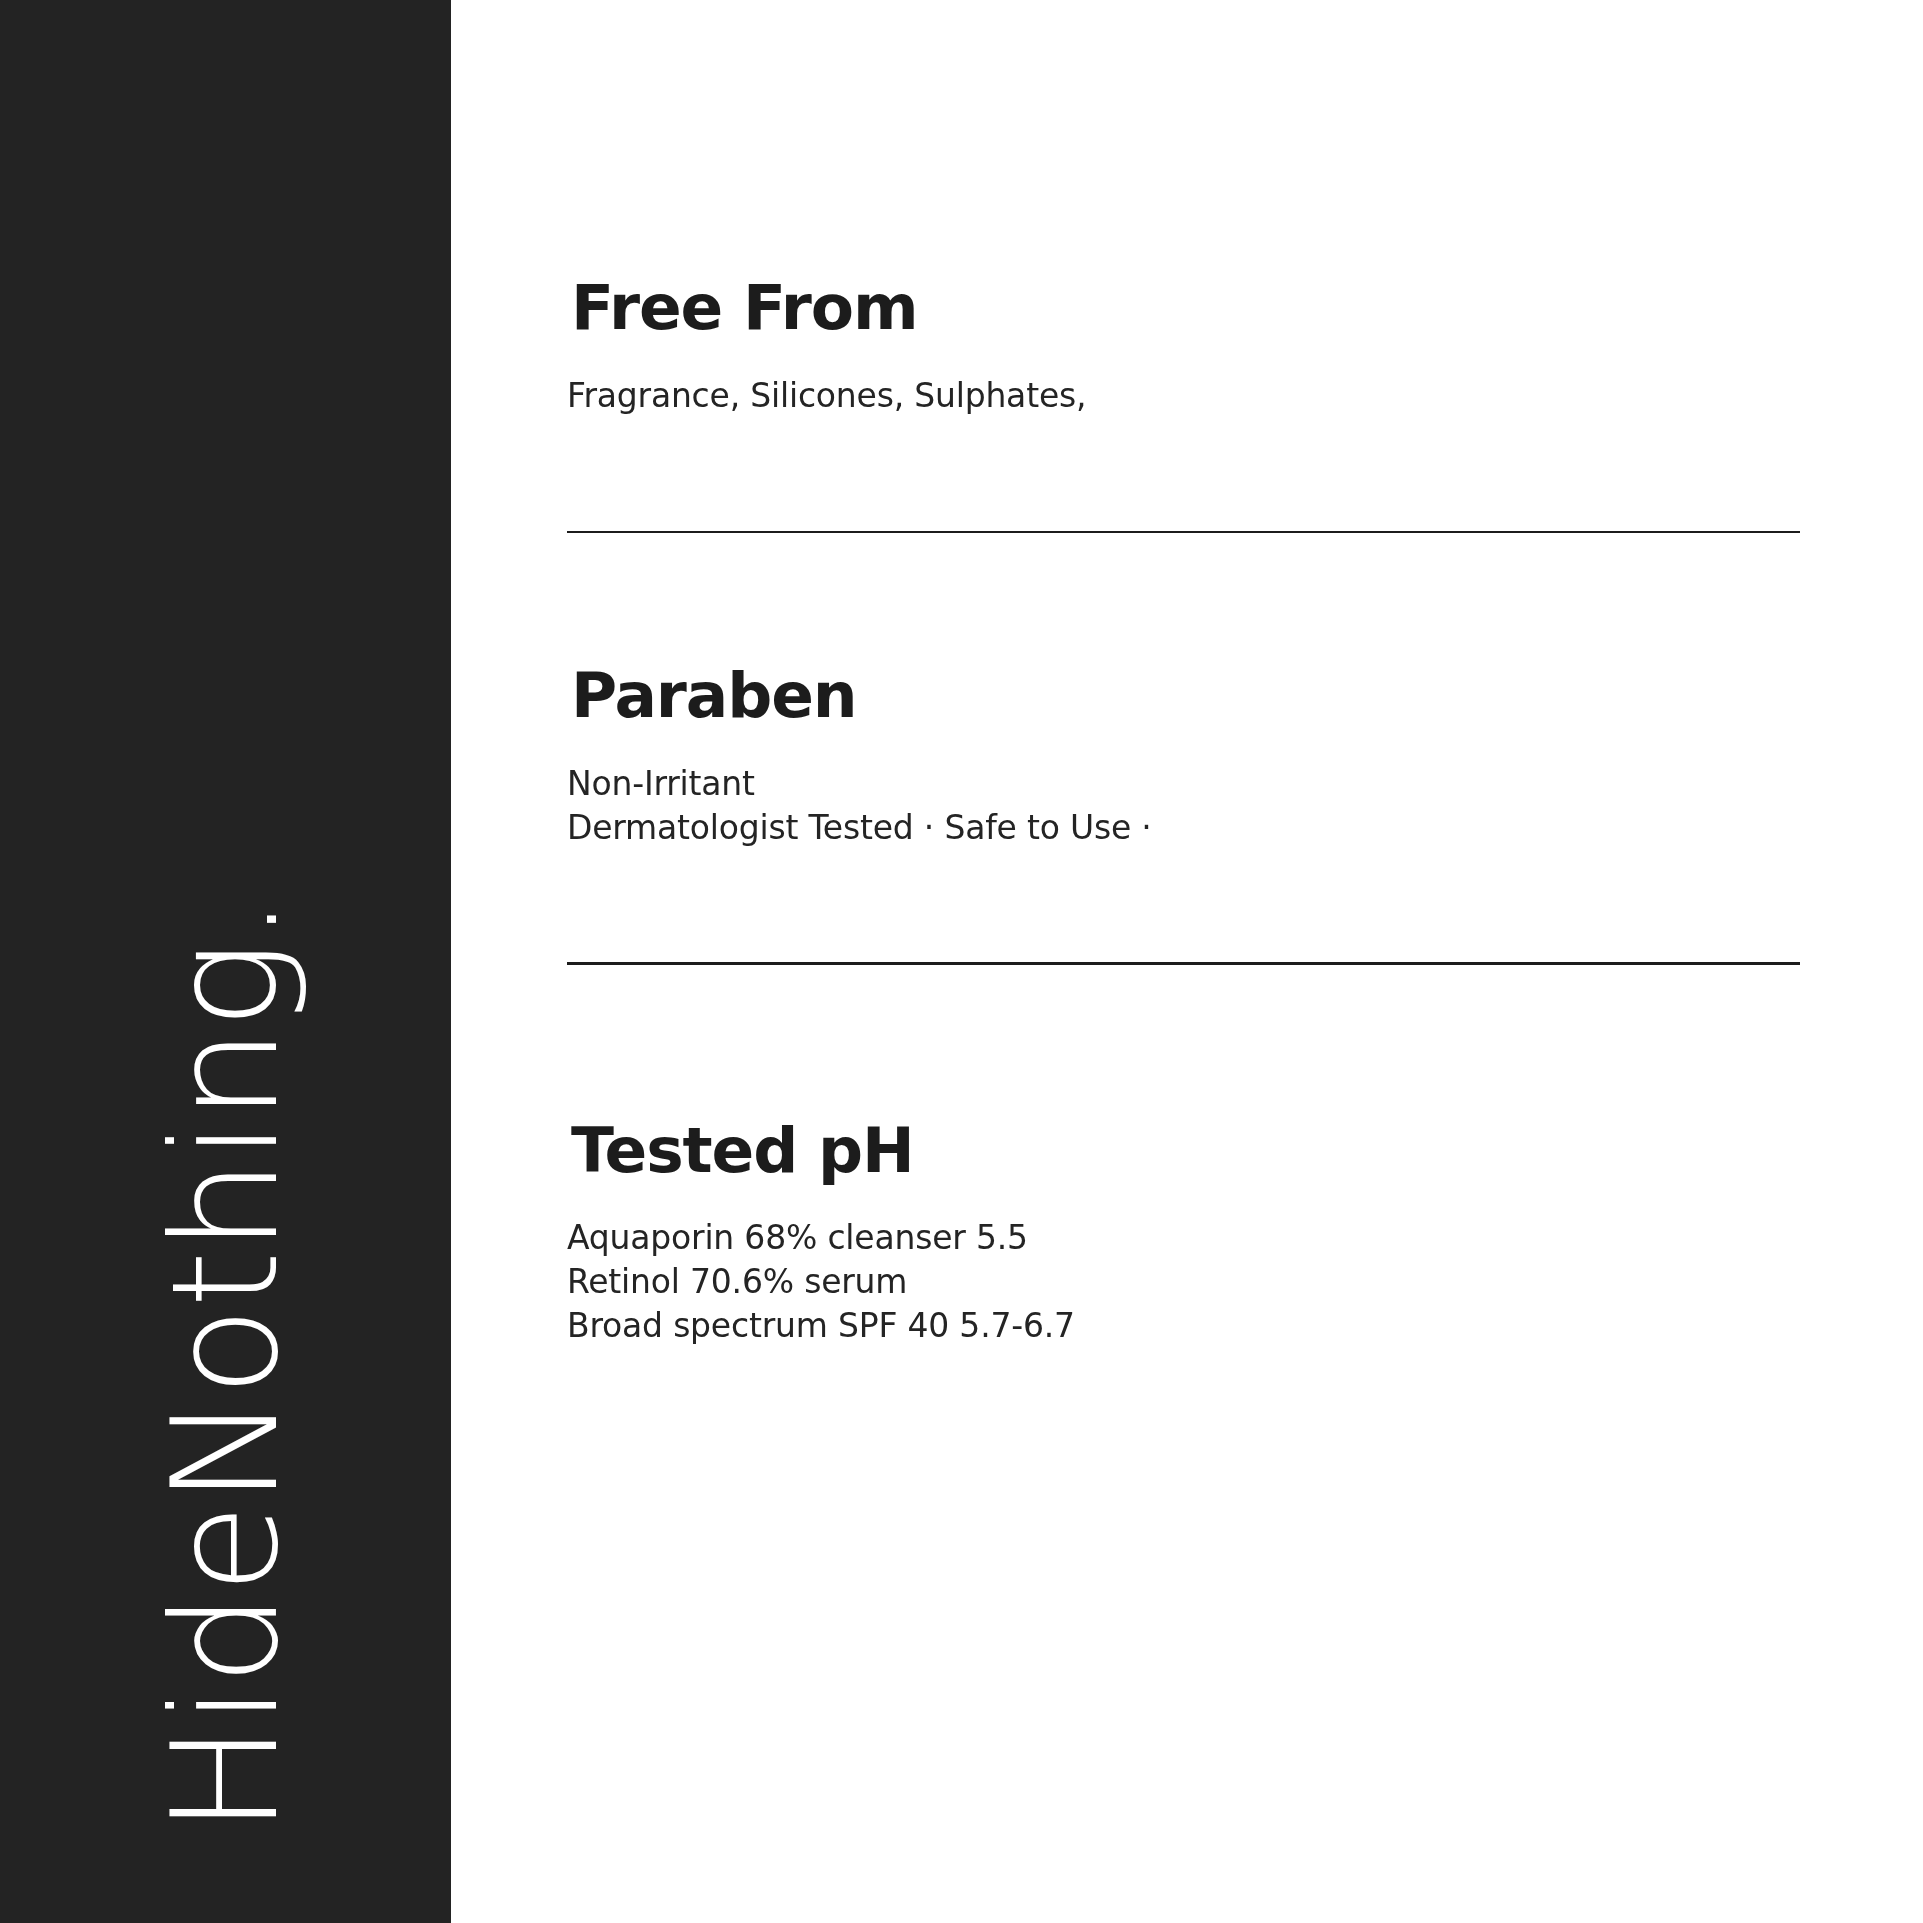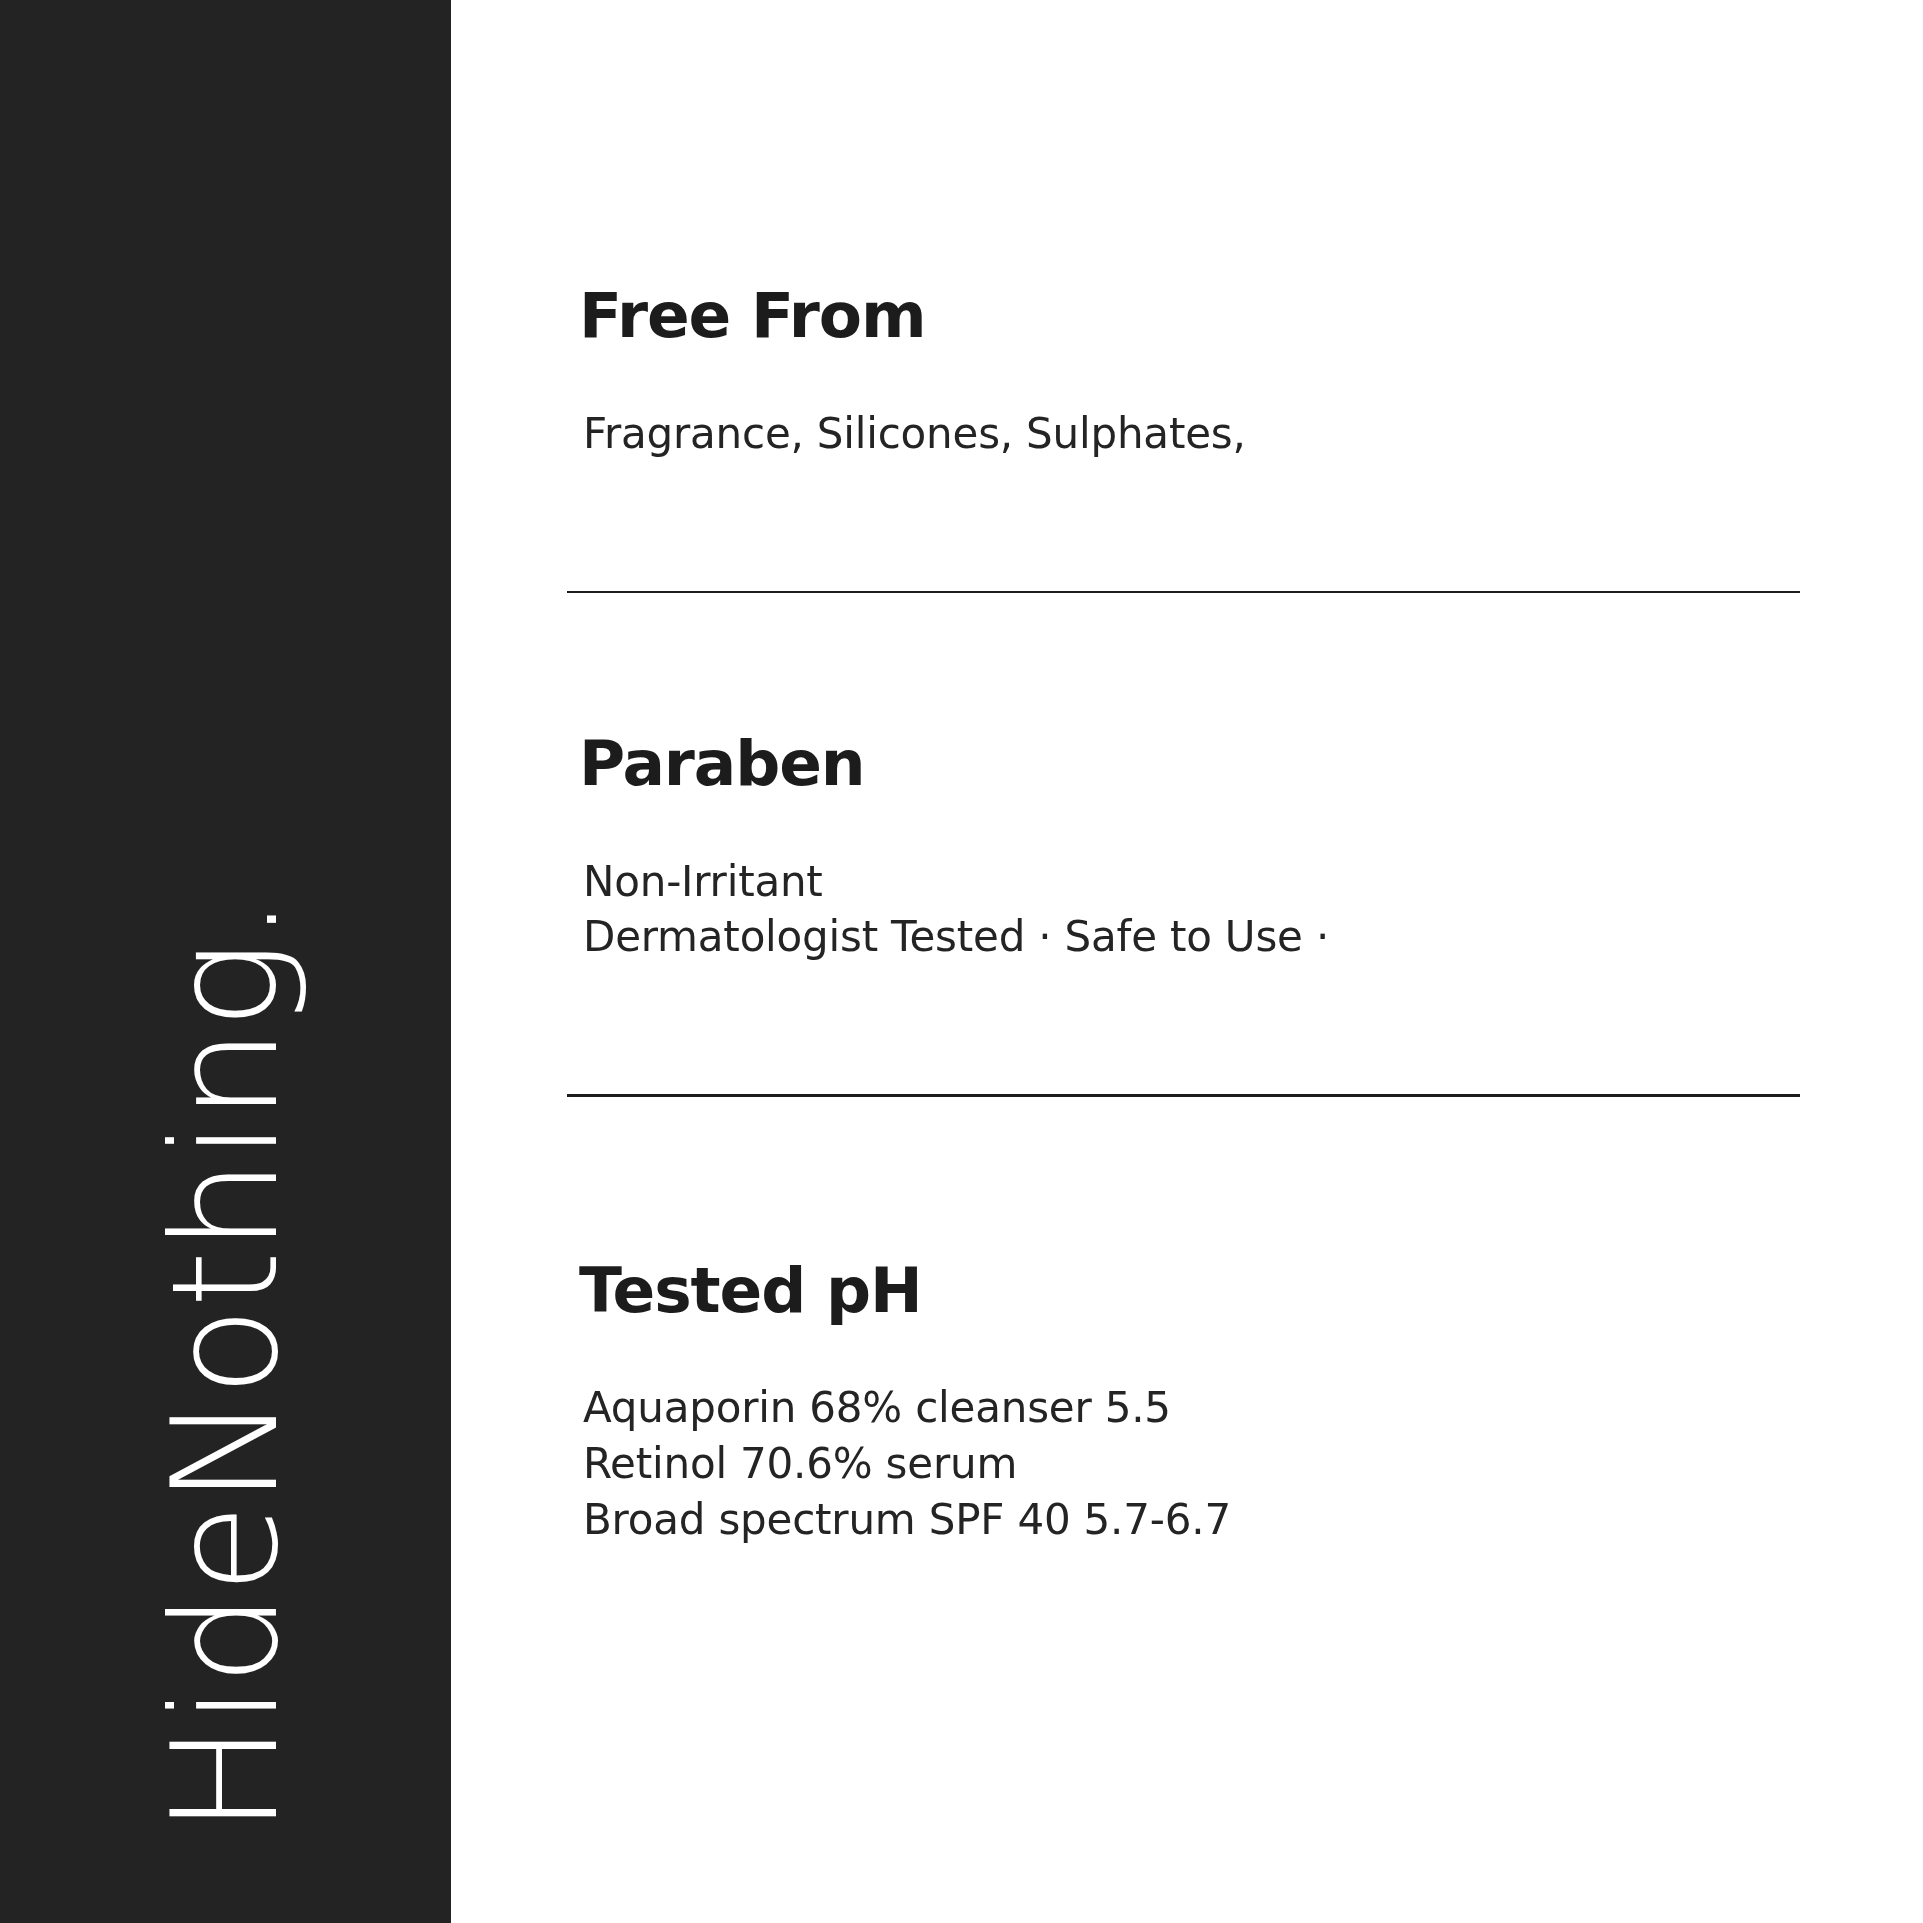--- a/index.html
+++ b/index.html
@@ -62,28 +62,28 @@
   }
   .section {
     position: relative;
   }
   .section-title {
     font-size: 63px;
     font-weight: 700;
     color: #1c1c1c;
     letter-spacing: -1.1px;
     line-height: 1.05;
-    margin: 12px;
+    margin: 4px;
   }
   .section-body {
-    font-size: 42px;
+    font-size: 33px;
     font-weight: 400;
     color: #242424;
     line-height: 1.33;
-    margin: 16px;
+    margin: 0;
     letter-spacing: -0.2px;
   }
   .divider {
     height: 2.3px;
     background: #1c1c1c;
     width: 100%;
   }
   
   .s1 { height: 271px; }         
   .gap-title-body { height: 28.6px; }

